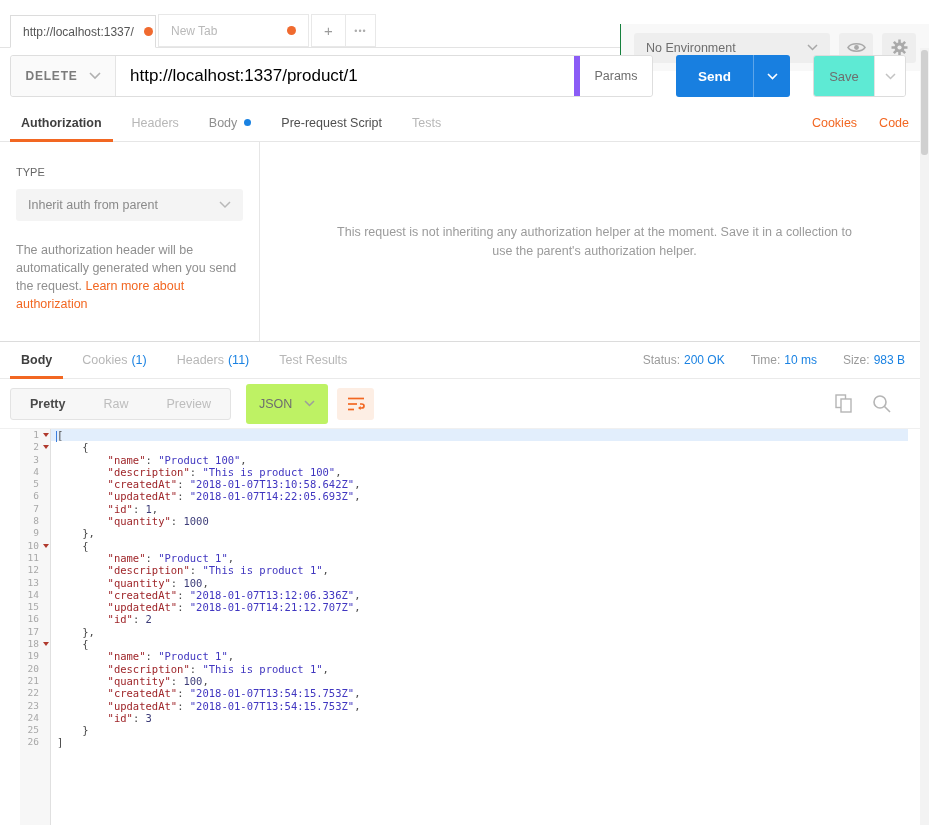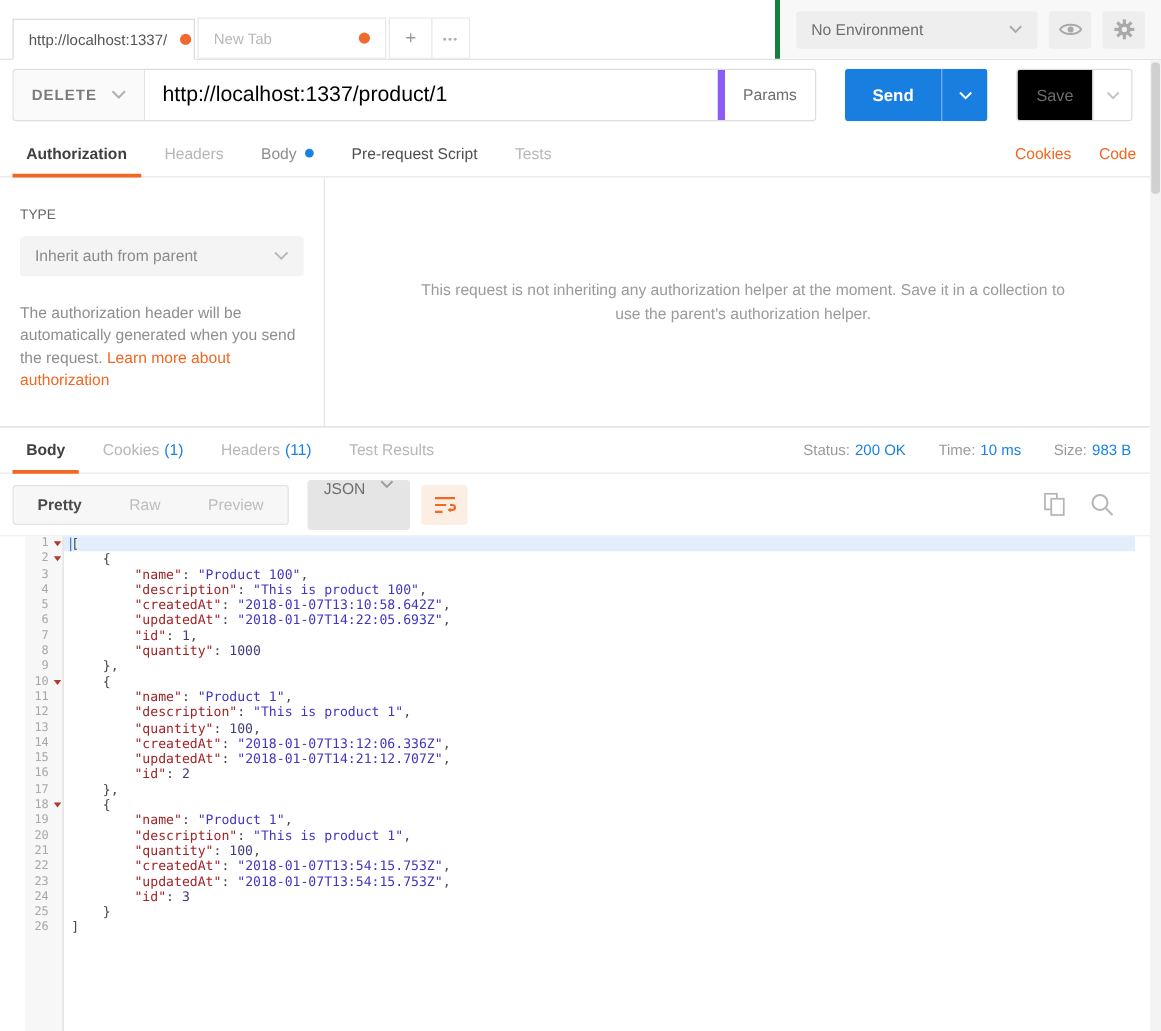--- a/index.html
+++ b/index.html
@@ -14,34 +14,34 @@
   .rtab-top {
     height:33px; display:flex; align-items:center; justify-content:space-between;
     padding:0 12px; font-size:12px; background:#fff; cursor:default;
   }
   .rtab-top.active { width:146px; border:1px solid #dcdcdc; border-bottom:1px solid #fff; margin-bottom:-1px; color:#555; }
   .rtab-top.inactive { width:151px; border:1px solid #e8e8e8; color:#b9b9b9; margin-left:2px; }
   .odot { width:9px; height:9px; border-radius:50%; background:#f06a2f; flex:none; margin-left:10px; }
   .tabbtns { display:flex; margin-left:2px; border:1px solid #e8e8e8; height:33px; }
   .tabbtn { width:33px; display:flex; align-items:center; justify-content:center; color:#9b9b9b; font-size:15px; background:#fff; border:none; cursor:pointer; }
   .tabbtn + .tabbtn { border-left:1px solid #e8e8e8; font-size:9px; letter-spacing:1px; color:#adadad; width:30px; }
-  .env { width:309px; height:100%; background:#f8f8f8; border-left:4px solid #15803d; display:flex; align-items:center; gap:9px; padding:0 13px; }
+  .env { width:309px; height:100%; background:#f8f8f8; border-left:1px solid #15803d; display:flex; align-items:center; gap:9px; padding:0 13px;margin-top:24px; }
   .env-select { flex:1; height:30px; background:#eeeeee; border-radius:3px; display:flex; align-items:center; justify-content:space-between; padding:0 12px; color:#6e6e6e; font-size:12.5px; cursor:pointer; }
   .env-btn { width:34px; height:30px; background:#eeeeee; border:none; border-radius:3px; display:flex; align-items:center; justify-content:center; cursor:pointer; }
   
   .reqbar { height:56px; display:flex; align-items:center; padding:0 23px 0 10px; gap:23px; }
   .urlgroup { flex:1; height:42px; display:flex; border:1px solid #dedede; border-radius:3px; background:#fff; }
   .method { width:105px; display:flex; align-items:center; justify-content:center; gap:11px; background:#fafafa; border-right:1px solid #e4e4e4; border-radius:3px 0 0 3px; color:#7b7b7b; font-weight:700; font-size:12px; letter-spacing:0.8px; cursor:pointer; }
   .urlinput { flex:1; display:flex; align-items:center; padding:0 14px; font-size:17px; color:#000000; cursor:text; }
   .params { width:78px; border:none; border-left:6px solid #8b5cf6; background:#fff; color:#6e6e6e; font-size:12.5px; border-radius:0 3px 3px 0; cursor:pointer; }
   .sendgrp { display:flex; height:42px; border-radius:3px; overflow:hidden; flex:none; }
   .send-main { width:77px; border:none; background:#187fe0; color:#fff; font-size:13.5px; font-weight:600; cursor:pointer; }
   .send-chev { width:37px; border:none; border-left:1px solid rgba(255,255,255,0.3); background:#187fe0; display:flex; align-items:center; justify-content:center; cursor:pointer; }
   .savegrp { display:flex; height:42px; border:1px solid #dcdcdc; border-radius:3px; overflow:hidden; flex:none; background:#fff; }
-  .save-main { width:60px; border:none; background:#000000; color:#6e6e6e; font-size:13px; cursor:pointer; }
+  .save-main { width:60px; border:none; background:#5eead4; color:#6e6e6e; font-size:13px; cursor:pointer; }
   .save-chev { width:31px; border:none; border-left:1px solid #e3e3e3; background:#fff; display:flex; align-items:center; justify-content:center; cursor:pointer; }
   
   .sectabs { height:38px; border-bottom:1px solid #e6e6e6; display:flex; align-items:stretch; padding-left:10px; }
   .stabs { display:flex; }
   .stab { display:flex; align-items:center; padding:0 11px; margin-right:8px; font-size:12.5px; position:relative; cursor:pointer; white-space:nowrap; }
   .stab.tone-muted { color:#b7b7b7; }
   .stab.tone-medium { color:#8e8e8e; }
   .stab.tone-dark { color:#4f4f4f; }
   .stab.active { color:#3f3f3f; font-weight:700; }
   .stab.active::after { content:""; position:absolute; left:0; right:0; bottom:-1px; height:3px; background:#f26722; }
@@ -61,21 +61,21 @@
   
   .resphdr { height:38px; border-top:1px solid #dcdcdc; border-bottom:1px solid #eaeaea; display:flex; align-items:stretch; justify-content:space-between; padding-left:10px; }
   .respmeta { display:flex; align-items:center; gap:26px; padding-right:24px; font-size:12px; }
   .metapair { color:#9b9b9b; white-space:nowrap; }
   .metaval { color:#1a82e2; margin-left:4px; }
   
   .resptools { height:50px; display:flex; align-items:center; padding:0 10px; border-bottom:1px solid #f0f0f0; }
   .modes { display:flex; height:32px; border:1px solid #e3e3e3; background:#f7f7f7; border-radius:3px; overflow:hidden; }
   .mode { padding:0 19px; display:flex; align-items:center; font-size:12.5px; color:#bdbdbd; cursor:pointer; }
   .mode.active { color:#4a4a4a; font-weight:700; }
-  .langselect { height:40px; margin-left:15px; background:#e5e5e5; border-radius:3px; display:flex; gap:12px; padding:0 13px; color:#6e6e6e; font-size:12.5px; cursor:pointer; }
+  .langselect { height:40px; margin-left:15px; background:#bef264; border-radius:3px; display:flex; align-items:center; gap:12px; padding:0 13px; color:#6e6e6e; font-size:12.5px; cursor:pointer; }
   .wrapbtn { width:37px; height:32px; margin-left:9px; background:#fdeee4; border:none; border-radius:3px; display:flex; align-items:center; justify-content:center; cursor:pointer; }
   .tool-icons { margin-left:auto; display:flex; align-items:center; gap:20px; padding-right:28px; }
   .tico { background:none; border:none; display:flex; cursor:pointer; }
   
   .codearea { position:relative; height:396px; margin:0 21px 0 20px; font-family:"DejaVu Sans Mono", monospace; font-size:10.5px; line-height:12.3px; }
   .guttercol { position:absolute; left:0; top:0; bottom:0; width:31px; background:#f7f7f7; border-right:1px solid #e0e0e0; }
   .lines { position:relative; }
   .cl { display:flex; height:12.3px; }
   .ln { width:20px; flex:none; text-align:right; color:#a8a8a8; font-size:9.5px; padding-right:1px; }
   .fold { width:11px; flex:none; display:flex; align-items:center; justify-content:center; }

